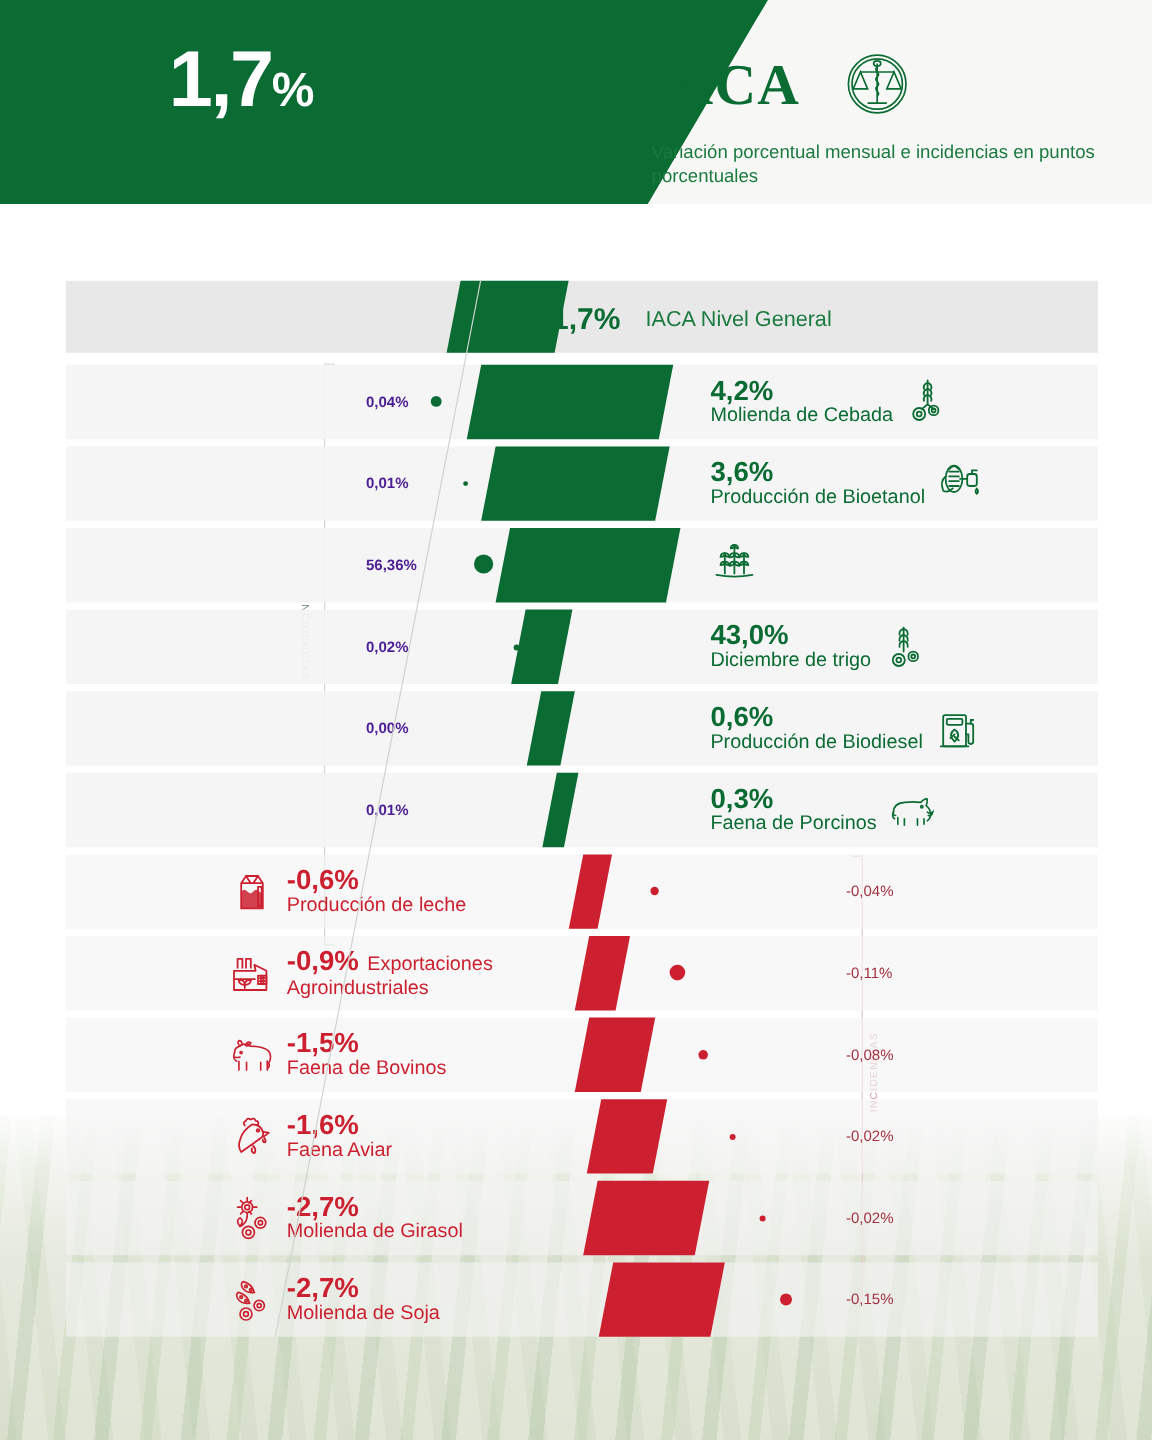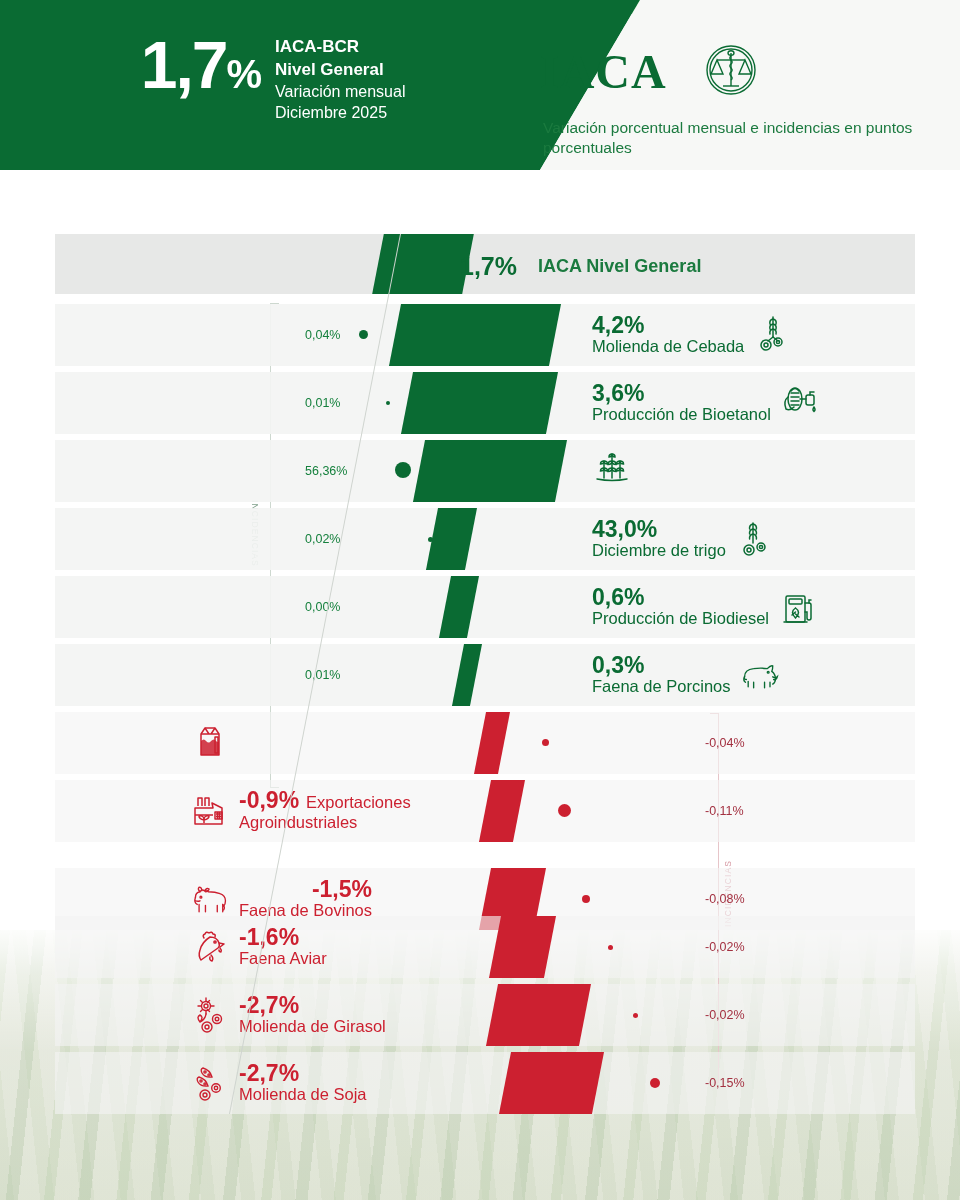--- a/index.html
+++ b/index.html
@@ -97,21 +97,21 @@
   .valstack { display:flex; flex-direction:column; }
   .valinline { display:flex; flex-direction:column; }
   .valinline .ln1 { display:flex; align-items:baseline; gap:7px; }
   .pos-col { color:#0a6b33; }
   .neg-col { color:#cc2030; }
 
   .headpct { position:absolute; font-size:25px; font-weight:bold; color:#0a6b33; }
   .headlabel { position:absolute; font-size:18px; color:#1b7a3f; }
 
   .inc-val { position:absolute; font-size:12.5px; }
-  .inc-val.pos-col { color:#15803d; }
+  .inc-val.pos-col { color:#4c1d95;font-weight:bold; }
   .inc-val.neg-col { color:#a33040; }
   .inc-dot { position:absolute; border-radius:50%; }
   .inc-dot.pos { background:#0a6b33; }
   .inc-dot.neg { background:#cc2030; }
   .inc-dot.hollow { background:transparent; border:1px solid #6f8a78; }
 
   .bracket { position:absolute; border-style:solid; }
   .bracket.left { border-color:#cdd8cf; border-width:1px 0 1px 1px; width:9px; }
   .bracket.right { border-color:#e7c5c9; border-width:1px 1px 1px 0; width:9px; }
 
@@ -136,26 +136,20 @@
   </div>
 
   <div class="header">
     <div class="header-green"></div>
     <div class="header-white"></div>
 
     <div class="big-number">
       <span>1,7</span><span class="pc">%</span>
     </div>
 
-    <div class="header-meta">
-      <div class="l1">IACA-BCR</div>
-      <div class="l2">Nivel General</div>
-      <div class="l3">Variación mensual</div>
-      <div class="l4">Diciembre 2025</div>
-    </div>
 
     <div class="iaca-logo">IACA</div>
 
     <div class="bcr-block">
       <span>
         <svg width="52" height="52" viewBox="0 0 52 52" fill="none" stroke="#0a6b33" stroke-width="1.4">
           <circle cx="26" cy="26" r="24"></circle>
           <circle cx="26" cy="26" r="21"></circle>
           <line x1="26" y1="9" x2="26" y2="42"></line>
           <line x1="12" y1="16" x2="40" y2="16"></line>
@@ -170,21 +164,21 @@
 
     <div class="subtitle">Variación porcentual mensual e incidencias en puntos porcentuales</div>
   </div>
 
   <div class="chart">
 
     <div class="row row-head" style="top:34px; height:60px;">
       <div class="stripe"></div>
       <div class="bar pos" style="left:323px; top:0px; width:90px; height:60px;"></div>
       <div class="headpct" style="left:405px; top:18px;">1,7%</div>
-      <div class="headlabel" style="left:483px; top:22px;font-weight:bold;">IACA Nivel General</div>
+      <div class="headlabel" style="left:483px; top:22px;">IACA Nivel General</div>
     </div>
 
     <div class="bracket left" style="left:270px; top:103px; height:485px;"></div>
     <div class="inc-caption pos-col" style="left:250px; top:300px;">INCIDENCIAS</div>
 
     <div class="row row-pos" style="top:104px; height:62px;">
       <div class="stripe"></div>
       <div class="inc-val pos-col" style="left:250px; top:24px;">0,04%</div>
       <div class="inc-dot pos" style="left:304px; top:26px; width:9px; height:9px;"></div>
       <div class="bar pos" style="left:340px; top:0; width:160px; height:62px;"></div>
@@ -328,20 +322,24 @@
       <div class="stripe"></div>
       <div class="valbox" style="left:135px; top:9px;">
         <div class="ico">
           <svg viewBox="0 0 40 40" fill="none" stroke="#cc2030" stroke-width="1.5" stroke-linejoin="round">
             <path d="M11 13 v21 h18 v-21 l-4 -6 h-10 z"></path>
             <path d="M11 13 h18 M15 7 l4 6 M25 7 l-4 6"></path>
             <path d="M11 20 q3 -3 5 0 q3 3 5 0 q3 -3 5 0 q2 2 3 0 v14 h-18 z" fill="#cc2030" stroke="none" opacity=".85"></path>
             <rect x="25" y="16" width="3" height="16"></rect>
           </svg>
         </div>
+        <div class="valstack neg-col">
+          <div class="valpct">-0,6%</div>
+          <div class="vallabel">Producción de leche</div>
+        </div>
       </div>
       <div class="bar neg" style="left:425px; top:0; width:24px; height:62px;"></div>
       <div class="inc-dot neg" style="left:487px; top:27px; width:7px; height:7px;"></div>
       <div class="inc-val neg-col" style="left:650px; top:24px;">-0,04%</div>
     </div>
 
     <div class="row row-neg" style="top:580px; height:62px;">
       <div class="stripe"></div>
       <div class="valbox" style="left:135px; top:8px;">
         <div class="ico">
@@ -360,21 +358,21 @@
             <span class="vallabel">Exportaciones</span>
           </div>
           <div class="vallabel">Agroindustriales</div>
         </div>
       </div>
       <div class="bar neg" style="left:430px; top:0; width:34px; height:62px;"></div>
       <div class="inc-dot neg" style="left:503px; top:24px; width:13px; height:13px;"></div>
       <div class="inc-val neg-col" style="left:650px; top:24px;">-0,11%</div>
     </div>
 
-    <div class="row row-neg" style="top:668px; height:62px;text-align:right;">
+    <div class="row row-neg" style="top:648px; height:62px;">
       <div class="stripe"></div>
       <div class="valbox" style="left:135px; top:9px;">
         <div class="ico">
           <svg viewBox="0 0 44 40" fill="none" stroke="#cc2030" stroke-width="1.5" stroke-linecap="round" stroke-linejoin="round">
             <path d="M6 18 q0 -5 5 -6 q2 -3 5 -1 q3 -2 4 1 q8 0 13 2 q6 2 6 8 q0 4 -2 6"></path>
             <path d="M6 18 q-2 6 2 8"></path>
             <path d="M10 26 v8 M17 27 v7 M30 27 v7 M36 26 v8"></path>
             <path d="M11 12 q-3 -3 -1 -5 q3 0 3 4 M16 11 q2 -4 5 -2 q-1 3 -4 3"></path>
             <circle cx="12" cy="18" r="1"></circle>
             <path d="M6 22 q3 1 5 0"></path>

